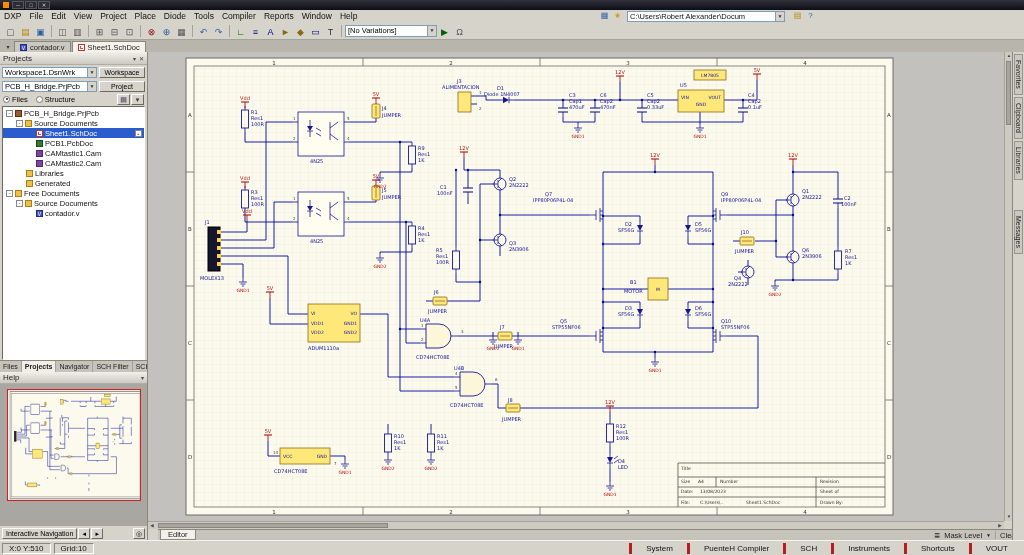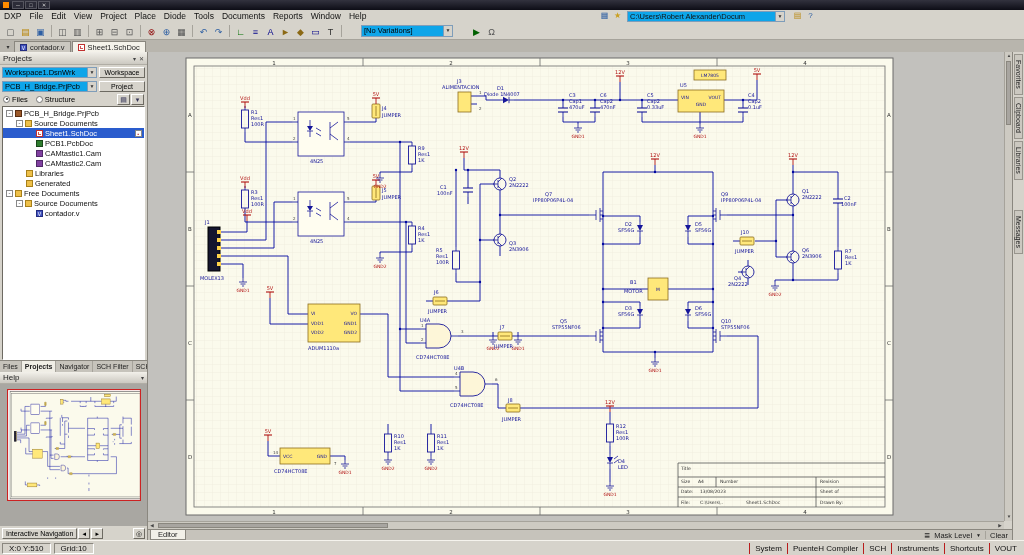--- a/index.html
+++ b/index.html
@@ -9,29 +9,29 @@
   .logo{width:6px;height:6px;background:#ff8c00;margin-right:3px;flex:none}
   .title-text{flex:1;overflow:hidden;white-space:nowrap}
   .win-btns{display:flex;gap:1px;flex:none}
   .win-btns span{display:inline-block;width:12px;height:8px;border:1px solid #55555f;background:#2c2c38;color:#ccc;font-size:5.5px;line-height:7px;text-align:center}
   
   .menubar{position:absolute;top:10px;left:0;width:820px;height:12px;background:#d6d3cb;display:flex;align-items:center;font-size:8.5px;color:#111}
   .menu-item{padding:0 4px;height:12px;line-height:12px}
   .mb-icons{display:flex;gap:2px;margin:0 4px}
   .mb-ico{width:11px;height:10px;font-size:8px;line-height:10px;text-align:center}
   .spacer{flex:1}
-  .combo{height:11px;background:#0ea5e9;border:1px solid #7f9db9;font-size:7.5px;display:flex;align-items:center}
+  .combo{height:11px;background:#ffffff;border:1px solid #7f9db9;font-size:7.5px;display:flex;align-items:center}
   .c-text{flex:1;padding:0 2px;overflow:hidden;white-space:nowrap}
   .c-arrow{width:9px;height:100%;background:#d6d3cb;border-left:1px solid #7f9db9;font-size:5px;text-align:center;line-height:9px;color:#333;flex:none}
   .addr{width:158px;margin-right:3px}
   
   .toolbar{position:absolute;top:22px;left:0;width:1024px;height:18px;background:#d6d3cb;border-bottom:1px solid #a6a39b;display:flex;align-items:center;padding:0 3px}
   .tb-ico{width:15px;height:14px;font-size:9px;line-height:14px;text-align:center;border:1px solid transparent;flex:none}
   .tb-sep{width:1px;height:12px;background:#a6a39b;margin:0 3px;flex:none}
-  .variations{width:92px;margin:0 16px;height:12px}
+  .variations{width:92px;margin:0 0;height:12px}
   
   .tabbar{position:absolute;top:40px;left:0;width:1024px;height:12px;background:#b8b5ad;display:flex;align-items:flex-end;padding-left:2px}
   .tab-scroll{width:12px;height:10px;font-size:6px;line-height:10px;text-align:center;color:#333;flex:none}
   .doctab{height:11px;background:#cbc8c0;border:1px solid #8a877f;border-bottom:0;margin-right:1px;font-size:7.5px;display:flex;align-items:center;padding:0 5px;gap:3px;color:#222;white-space:nowrap}
   .doctab.active{background:#f4f2ea}
   .fico{width:7px;height:7px;display:inline-block;flex:none}
   .fico.schdoc{background:#fff;border:1px solid #c03030;box-shadow:inset 0 0 0 1px #fff,inset 2px -2px 0 #d05050}
   .fico.pcbdoc{background:#2e7d2e;border:1px solid #194719}
   .fico.cam{background:#8040a0;border:1px solid #502868}
   .fico.folder{background:#eec04a;border:1px solid #a8801a}
@@ -65,32 +65,32 @@
   .nav-sq{width:12px;flex:none;text-align:center;padding:0}
   
   .editor-canvas{position:absolute;left:148px;top:52px;width:856px;height:469px;background:#c2c1bd}
   #schematic{position:absolute;left:0;top:0}
   #schematic text,#thumb text{font-family:"DejaVu Sans",sans-serif}
   .vscroll{position:absolute;left:1004px;top:52px;width:8px;height:469px;background:#cdcac2;border-left:1px solid #a6a39b}
   .vthumb{position:absolute;left:1px;top:9px;width:5px;height:64px;background:#a8a5a0;border:1px solid #8a877f}
   .sc-arrow{position:absolute;width:8px;height:8px;font-size:4.5px;line-height:8px;text-align:center;color:#444;background:#cdcac2}
   .hscroll{position:absolute;left:148px;top:521px;width:856px;height:8px;background:#cdcac2;border-top:1px solid #a6a39b}
   .hthumb{position:absolute;left:10px;top:1px;width:230px;height:5px;background:#a8a5a0;border:1px solid #8a877f}
-  .editor-strip{position:absolute;left:148px;top:529px;width:864px;height:11px;background:#c6c3bb;border-top:1px solid #8a877f;display:flex;align-items:center;font-size:7.5px;color:#222}
+  .editor-strip{position:absolute;left:158px;top:529px;width:864px;height:11px;background:#c6c3bb;border-top:1px solid #8a877f;display:flex;align-items:center;font-size:7.5px;color:#222}
   .etab{background:#f2f0e8;border:1px solid #8a877f;border-top:0;height:10px;line-height:9px;padding:0 7px;margin-left:2px}
   .strip-right{margin-left:auto;display:flex;align-items:center;gap:4px;padding-right:4px}
   .strip-sep{width:1px;height:8px;background:#a6a39b}
   
   .right-strip{position:absolute;left:1012px;top:52px;width:12px;height:488px;background:#d6d3cb;border-left:1px solid #8a877f}
   .vtab{writing-mode:vertical-rl;font-size:7px;padding:5px 0;margin:2px 1px;background:#cbc8c0;border:1px solid #98958d;color:#222;width:9px;text-align:center;display:block}
   
   .statusbar{position:absolute;left:0;top:540px;width:1024px;height:15px;background:#d6d3cb;border-top:1px solid #f5f3ed;display:flex;align-items:center;font-size:8px;padding:0 2px;gap:3px;color:#111}
   .sb-box{border:1px solid;border-color:#8a877f #fff #fff #8a877f;height:11px;line-height:10px;padding:0 6px;white-space:nowrap}
   .sb-right{margin-left:auto;display:flex;height:11px;align-items:center}
-  .sb-panel{padding:0 5px;border-left:1px solid #b91c1c;line-height:11px;white-space:nowrap}
+  .sb-panel{padding:0 14px;border-left:3px solid #b91c1c;line-height:11px;white-space:nowrap}
 </style>
 </head>
 <body>
 
 <div class="titlebar">
   <span class="logo"></span>
   <span class="win-btns">
     <span>─</span>
     <span>□</span>
     <span>✕</span>
@@ -100,21 +100,21 @@
 <div class="menubar">
   <span id="menu-items" style="display:flex">
       <span class="menu-item">DXP</span>
       <span class="menu-item">File</span>
       <span class="menu-item">Edit</span>
       <span class="menu-item">View</span>
       <span class="menu-item">Project</span>
       <span class="menu-item">Place</span>
       <span class="menu-item">Diode</span>
       <span class="menu-item">Tools</span>
-      <span class="menu-item">Documents</span>
+      <span class="menu-item">Compiler</span>
       <span class="menu-item">Reports</span>
       <span class="menu-item">Window</span>
       <span class="menu-item">Help</span>
     </span>
   <span class="spacer"></span>
   <span id="menu-right-icons" class="mb-icons">
       <span class="mb-ico" style="color: rgb(46, 95, 163);">▦</span>
       <span class="mb-ico" style="color: rgb(202, 160, 32);">★</span>
     </span>
   <span class="combo addr">

